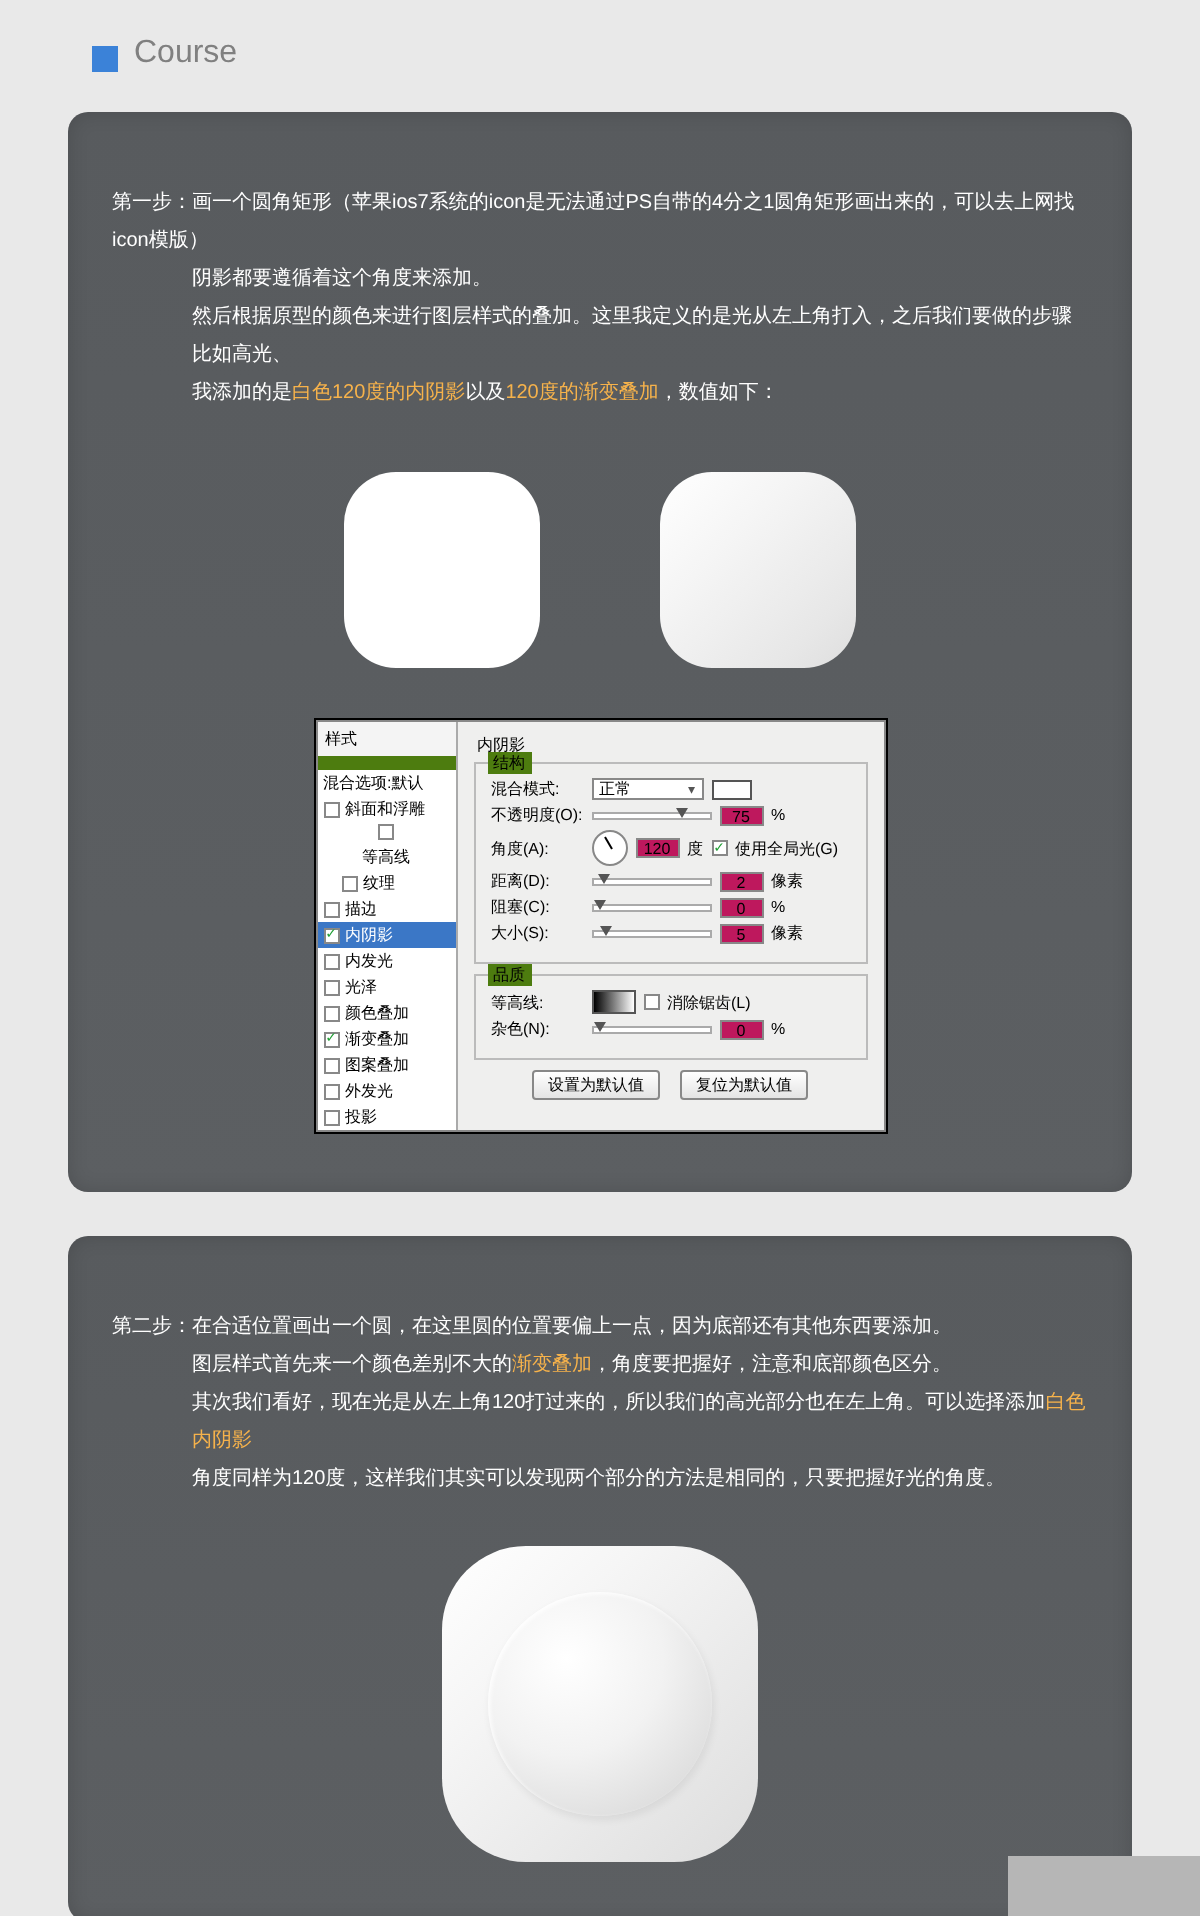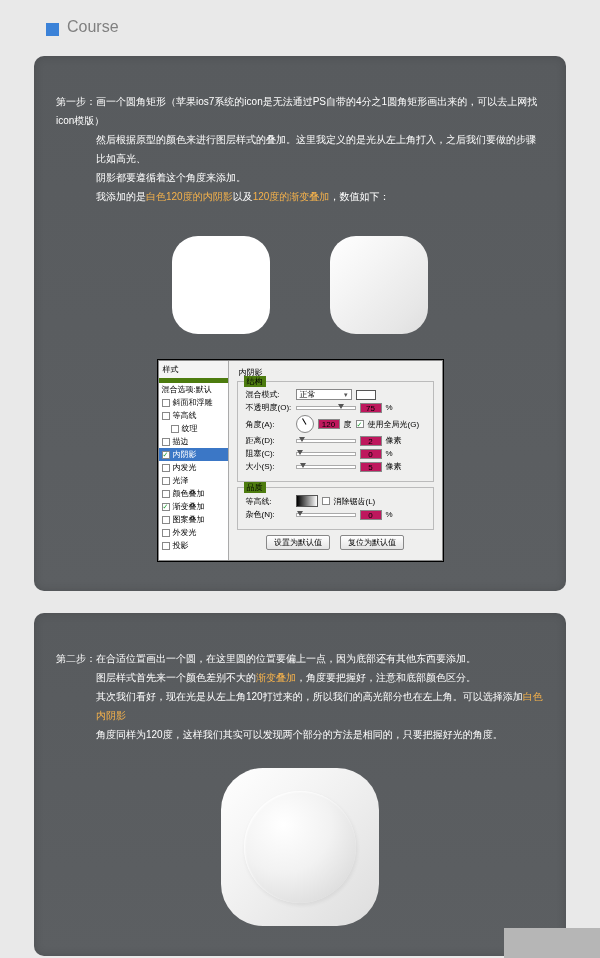--- a/index.html
+++ b/index.html
@@ -81,21 +81,21 @@
   .titlebar-right { color: #e6e6e6; font-size: 7px; }
   .dialog-body { display: flex; }
   .sidebar {
     width: 70px;
     background: #fff;
     border-right: 1px solid #aaa;
   }
   .sidebar-head {
     font-size: 8px;
     padding: 3px 4px;
-    border-bottom: 5px solid #4d7c0f;
+    border-bottom: 7px solid #4d7c0f;
     background: #f4f4f4;
   }
   .sidebar-item {
     display: flex;
     align-items: center;
     gap: 3px;
     padding: 1px 3px;
     font-size: 8px;
     white-space: nowrap;
   }
@@ -250,22 +250,22 @@
 <body>
 
 <div class="header">
   <span class="header-icon"></span>
   <span class="header-title">Course</span>
 </div>
 
 <div class="card">
   <div class="step-text">
     <span class="step-label">第一步：</span><span>画一个圆角矩形（苹果ios7系统的icon是无法通过PS自带的4分之1圆角矩形画出来的，可以去上网找icon模版）</span>
+    <div class="indent">阴影都要遵循着这个角度来添加。</div>
     <div class="indent">然后根据原型的颜色来进行图层样式的叠加。这里我定义的是光从左上角打入，之后我们要做的步骤比如高光、</div>
-    <div class="indent">阴影都要遵循着这个角度来添加。</div>
     <div class="indent">
       <span>我添加的是</span><span class="orange">白色120度的内阴影</span><span>以及</span><span class="orange">120度的渐变叠加</span><span>，数值如下：</span>
     </div>
   </div>
 
   <div class="icons-row">
     <div class="ios-icon"></div>
     <div class="ios-icon shaded"></div>
   </div>
 
@@ -274,21 +274,21 @@
       <div class="sidebar">
         <div class="sidebar-head">样式</div>
         <div class="sidebar-item">
           <span>混合选项:默认</span>
         </div>
         <div id="sidebar-items">
             <div class="sidebar-item">
               <span class="chk"></span>
               <span>斜面和浮雕</span>
             </div>
-            <div class="sidebar-item" style="">
+            <div class="sidebar-item" style=" flex-direction: column;">
               <span class="chk"></span>
               <span>等高线</span>
             </div>
             <div class="sidebar-item" style="padding-left: 12px;">
               <span class="chk"></span>
               <span>纹理</span>
             </div>
             <div class="sidebar-item">
               <span class="chk"></span>
               <span>描边</span>

